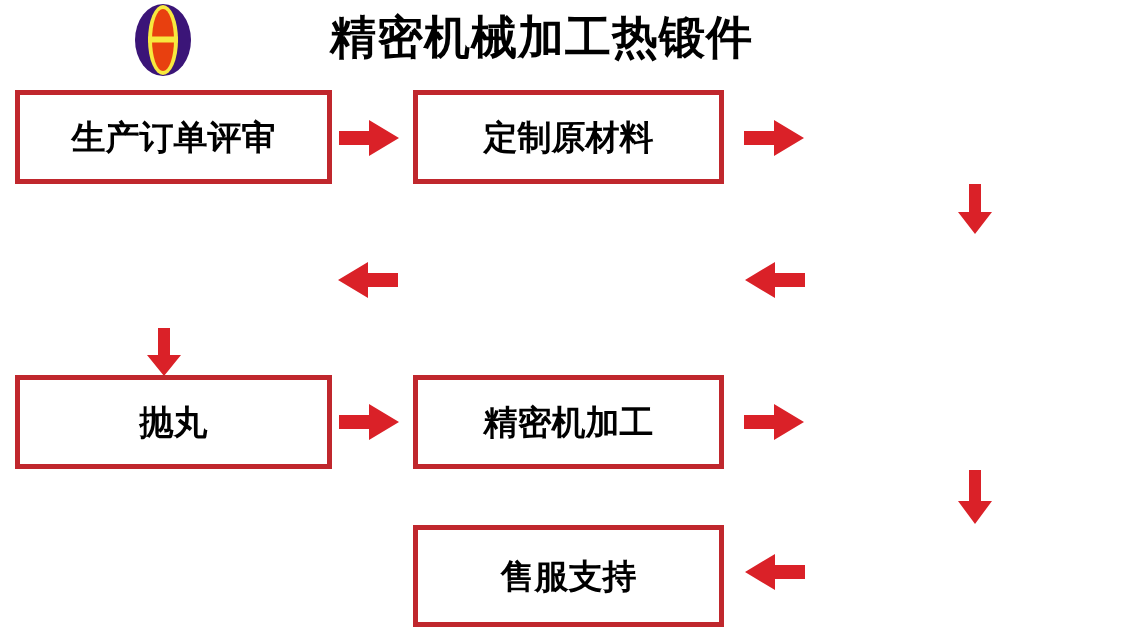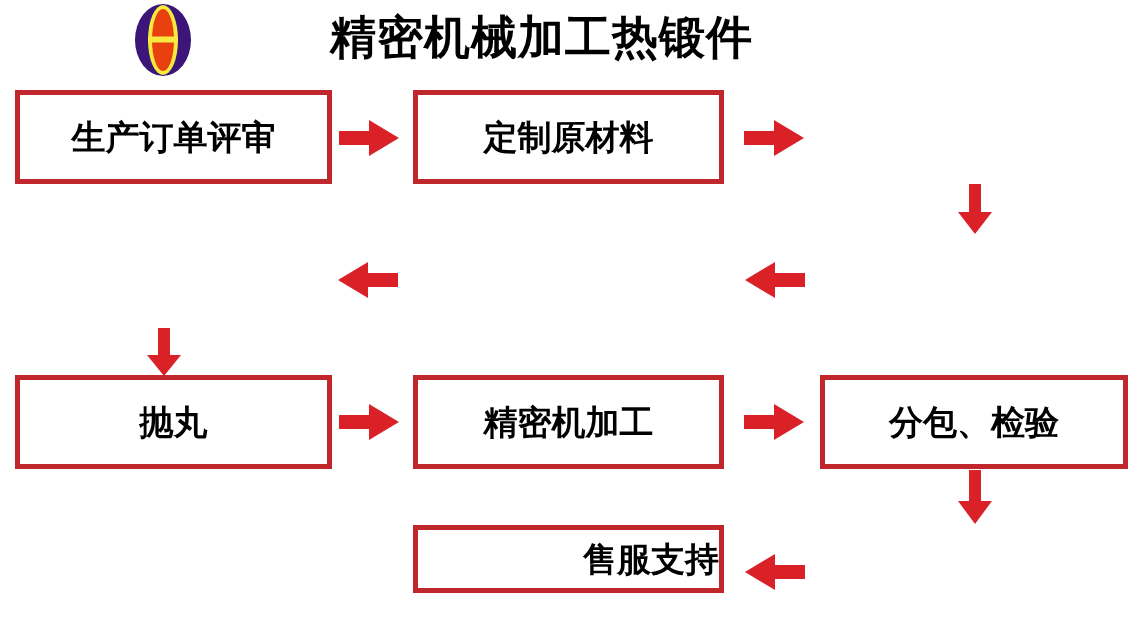--- a/index.html
+++ b/index.html
@@ -61,21 +61,21 @@
 
   
   .col-a { left: 15px;   width: 317px; }
   .col-b { left: 413px; width: 311px; }
   .col-c { left: 820px; width: 308px; }
 
   
   .row-1 { top: 90px;  height: 94px; }
   .row-2 { top: 233px; height: 94px; }
   .row-3 { top: 375px; height: 94px; }
-  .row-4 { top: 525px; height: 68px; justify-content: flex-end; }
+  .row-4 { top: 525px; height: 102px; }
 
   
   .arrow {
     position: absolute;
     color: #DA2128;
   }
   .arrow svg { display: block; }
 </style>
 </head>
 <body>
@@ -142,23 +142,20 @@
   </div>
 
   <div class="node col-a row-3">
     <span class="node-label">抛丸</span>
   </div>
 
   <div class="node col-b row-3">
     <span class="node-label">精密机加工</span>
   </div>
 
-  <div class="node col-c row-3">
-    <span class="node-label">分包、检验</span>
-  </div>
 
   <div class="arrow" style="left:339px; top:404px;">
     <svg width="60" height="36" viewBox="0 0 60 36" xmlns="http://www.w3.org/2000/svg">
       <path d="M0 11 H30 V0 L60 18 L30 36 V25 H0 Z" fill="#DA2128"></path>
     </svg>
   </div>
 
   <div class="arrow" style="left:744px; top:404px;">
     <svg width="60" height="36" viewBox="0 0 60 36" xmlns="http://www.w3.org/2000/svg">
       <path d="M0 11 H30 V0 L60 18 L30 36 V25 H0 Z" fill="#DA2128"></path>

